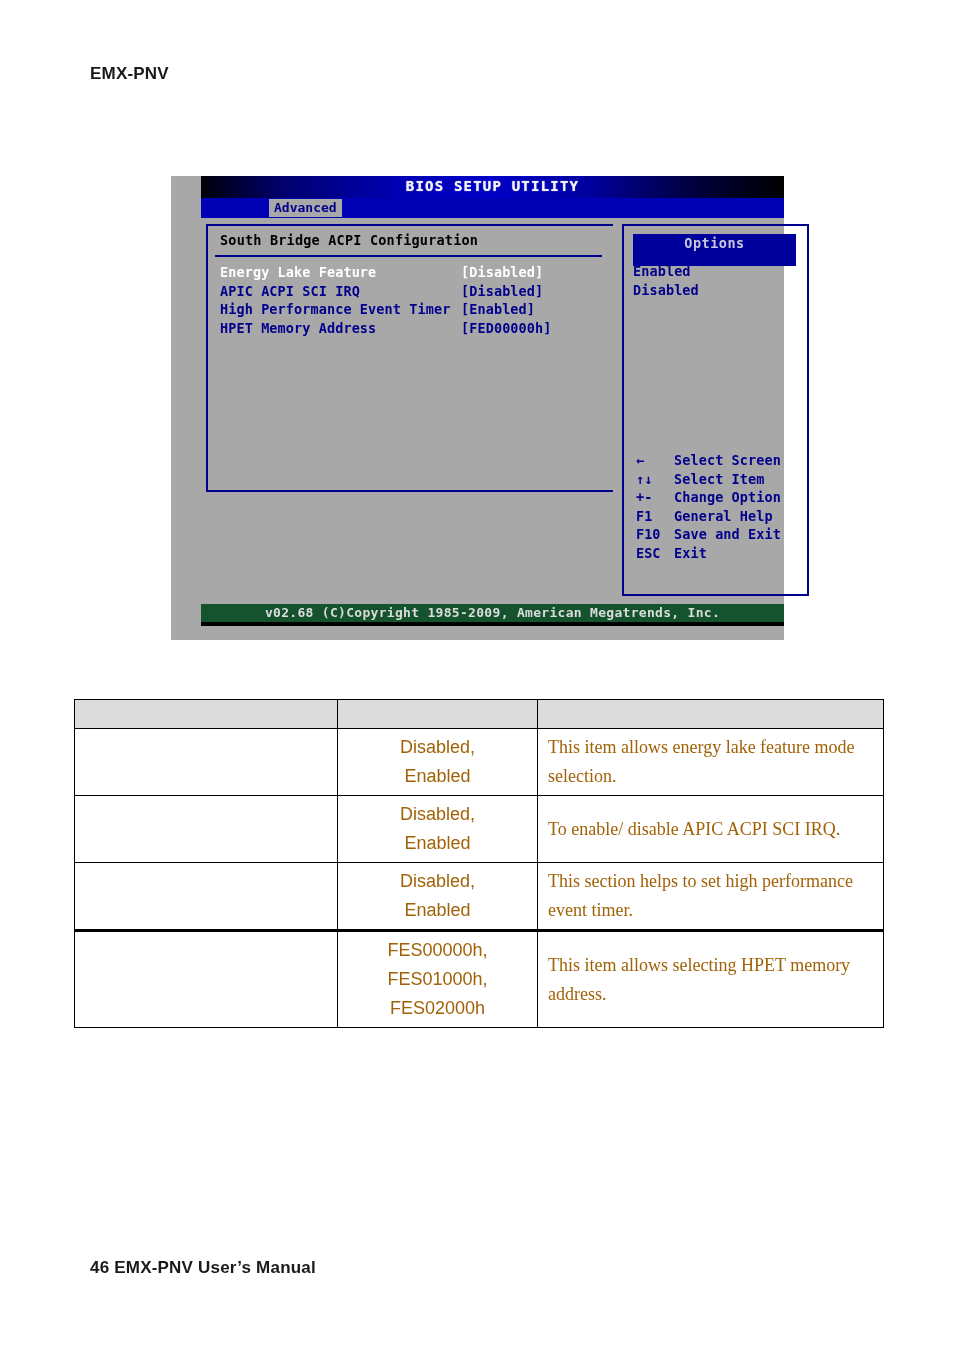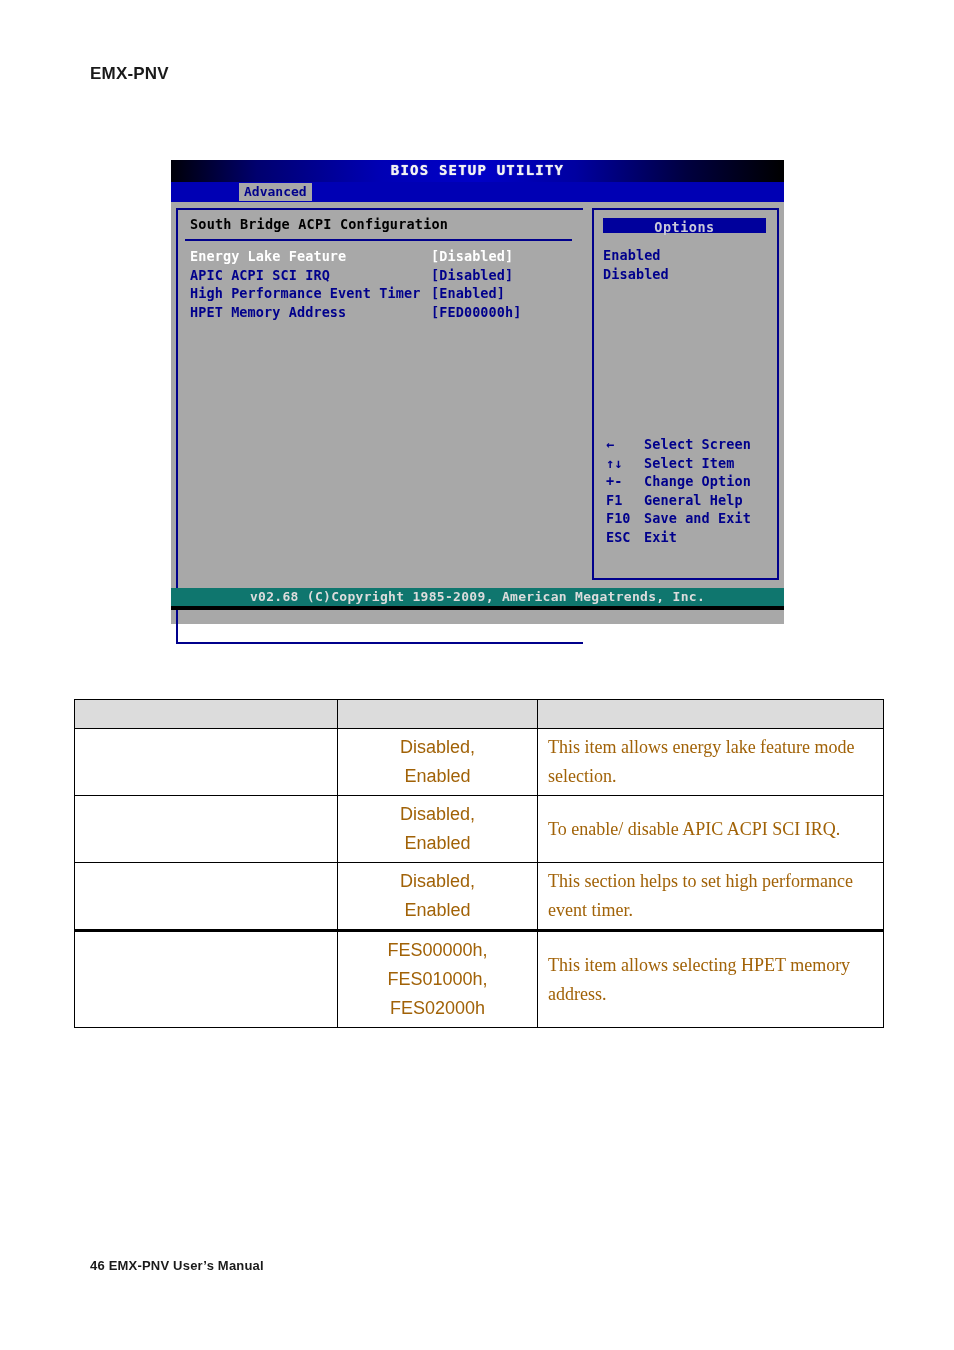--- a/index.html
+++ b/index.html
@@ -23,38 +23,39 @@
     top: 64px;
     font-size: 17px;
     font-weight: bold;
     letter-spacing: 0.2px;
     color: #1a1a1a;
   }
   .page-footer {
     position: absolute;
     left: 90px;
     top: 1258px;
-    font-size: 13px;
+    font-size: 17px;
     font-weight: bold;
     letter-spacing: 0.2px;
     color: #1a1a1a;
   }
 
   
   .bios {
     position: absolute;
     left: 171px;
-    top: 160px;
+    top: 176px;
     width: 613px;
     height: 464px;
     background: #a8a8a8;
     font-family: "DejaVu Sans Mono", "Liberation Mono", monospace;
     font-size: 13px;
     line-height: 1.0;
     box-sizing: border-box;
+    padding-left: 30px;
   }
   .bios-titlebar {
     position: relative;
     height: 22px;
     background: linear-gradient(to right,
                  #000008 0%, #00006e 14%, #0000b4 34%,
                  #0000c8 50%, #0000a0 66%, #000040 84%, #000000 100%);
   }
   .bios-title {
     position: absolute;
@@ -91,21 +92,21 @@
     background: #a8a8a8;
     padding: 4px 0 0 0;
     box-sizing: border-box;
   }
 
   .panel-left {
     position: absolute;
     left: 5px;
     top: 6px;
     width: 407px;
-    height: 436px;
+    height: 268px;
     border-left: 2px solid #00008c;
     border-top: 2px solid #00008c;
     border-bottom: 2px solid #00008c;
     box-sizing: border-box;
   }
   .panel-right {
     position: absolute;
     left: 421px;
     top: 6px;
     width: 187px;
@@ -168,21 +169,21 @@
   .setting-row.selected .setting-label,
   .setting-row.selected .setting-value {
     color: #ffffff;
   }
 
   .options-header {
     position: absolute;
     left: 9px;
     top: 8px;
     width: 163px;
-    height: 15px;
+    height: 32px;
     background: #00009c;
     color: #c8c8d8;
     font-size: 13.5px;
     font-weight: bold;
     text-align: center;
     line-height: 19px;
     letter-spacing: 0.5px;
     box-sizing: border-box;
   }
   .options-list {
@@ -223,21 +224,21 @@
     top: 0;
     font-size: 13.5px;
     font-weight: bold;
     color: #00008c;
     letter-spacing: 0.1px;
   }
 
   .bios-footer {
     position: relative;
     height: 22px;
-    background: #0f766e;
+    background: #14532d;
     border-bottom: 4px solid #000000;
     box-sizing: border-box;
   }
   .bios-footer-text {
     position: absolute;
     left: 0; right: 0; top: 2px;
     text-align: center;
     color: #dcdcdc;
     font-size: 13px;
     font-weight: bold;

